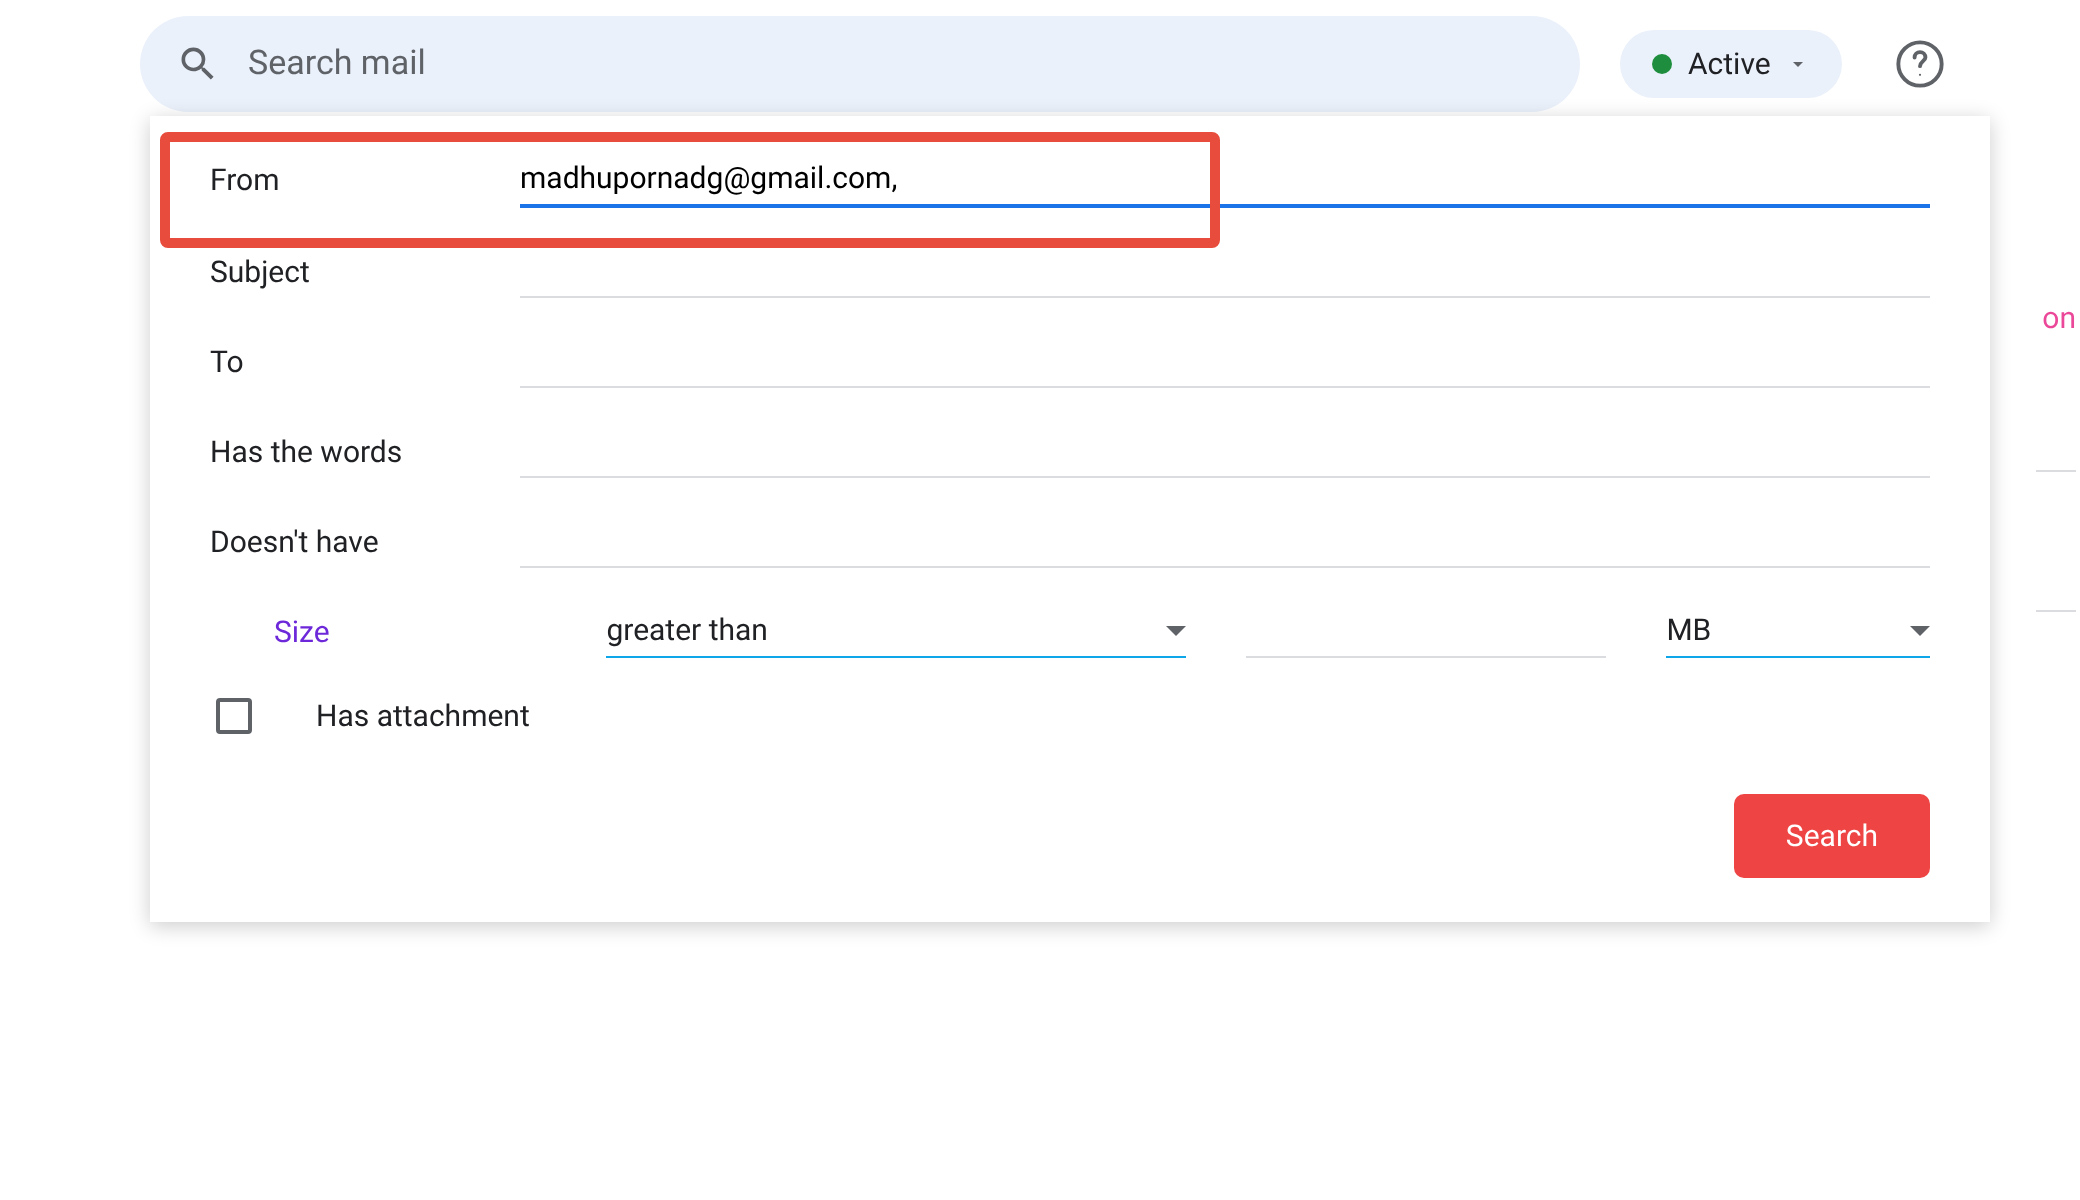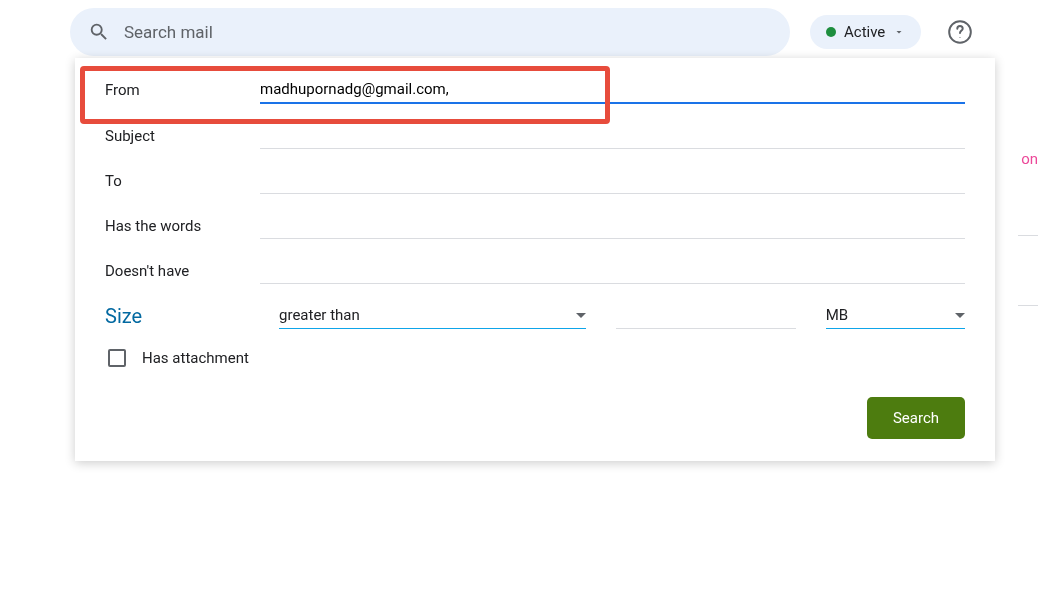--- a/index.html
+++ b/index.html
@@ -131,22 +131,23 @@
       height: 58px;
     }
     .size-row {
       display: flex;
       align-items: center;
       gap: 30px;
       margin-bottom: 20px;
     }
     .size-label {
       width: 155px;
-      font-size: 20px;
-      color: #0369a1;
+      font-size: 15px;
+      color: #6d28d9;
+      margin-left: 32px;
     }
     .select-box {
       position: relative;
       border-bottom: 1px solid #0ea5e9;
       padding: 4px 0;
       display: flex;
       align-items: center;
       justify-content: space-between;
       font-size: 15px;
       color: #202124;
@@ -168,21 +169,21 @@
     .dropdown-arrow {
       width: 0;
       height: 0;
       border-left: 5px solid transparent;
       border-right: 5px solid transparent;
       border-top: 5px solid #5f6368;
     }
     .checkbox-row {
       display: flex;
       align-items: center;
-      gap: 16px;
+      gap: 32px;
       margin-bottom: 30px;
       padding-left: 3px;
     }
     .checkbox {
       width: 18px;
       height: 18px;
       border: 2px solid #5f6368;
       border-radius: 2px;
     }
     .checkbox-label {
@@ -207,21 +208,21 @@
     .highlight-create-filter {
       position: absolute;
       border: 1.5px dashed #e74c3c;
       top: -2px;
       left: -2px;
       right: -2px;
       bottom: -2px;
       pointer-events: none;
     }
     .btn-primary {
-      background: #4d7c0f;
+      background: #ef4444;
       color: #fff;
       border: none;
       border-radius: 5px;
       padding: 12px 26px;
       font-size: 15px;
       cursor: pointer;
     }
     .bg-text {
       position: absolute;
       right: 2px;

